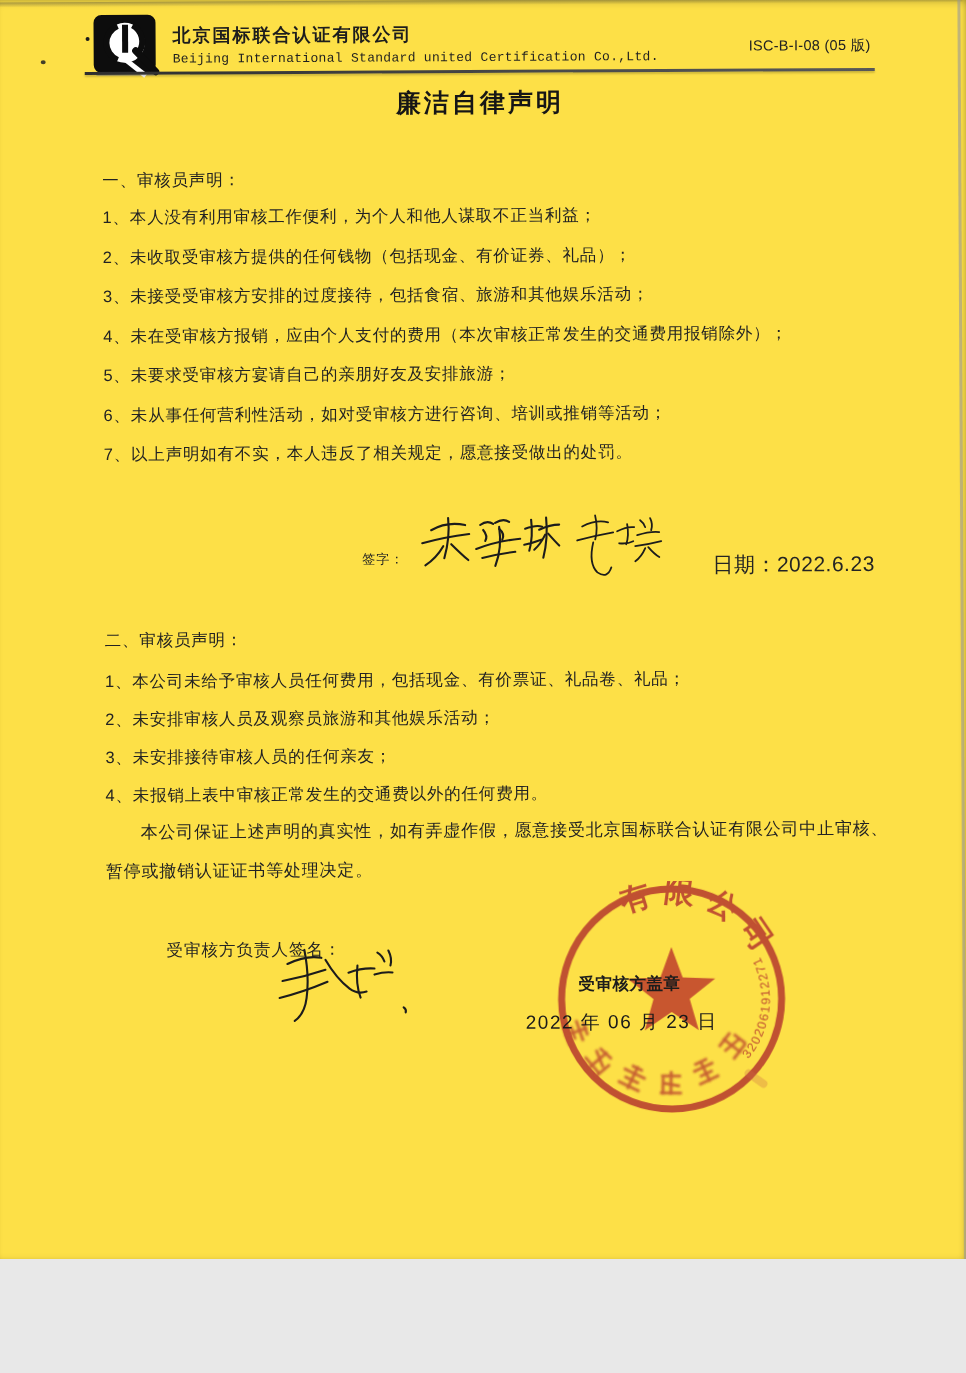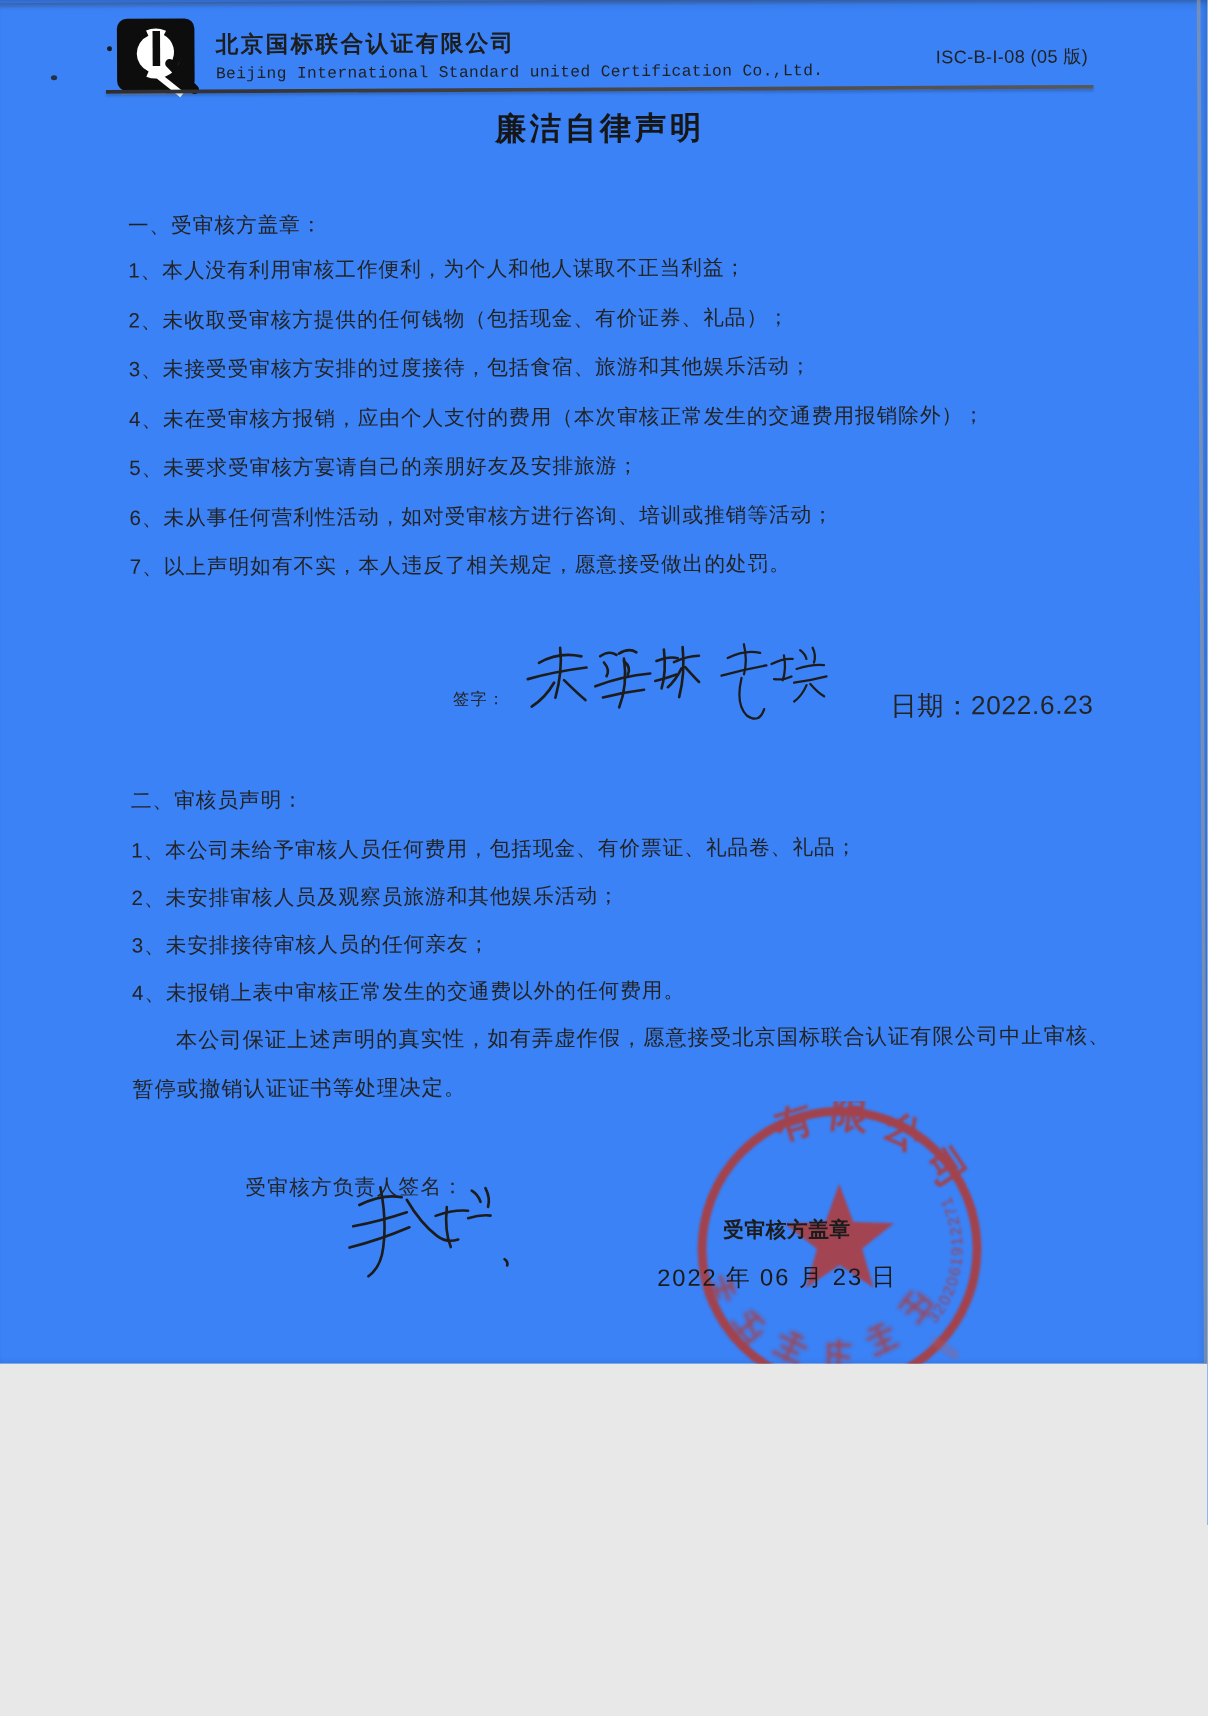--- a/index.html
+++ b/index.html
@@ -1,16 +1,16 @@
 <!DOCTYPE html>
 <html><head>
 <meta charset="utf-8">
 <style>
   html,body{margin:0;padding:0;background:#e8e8e8;}
-  .page{position:relative;width:966px;height:1091px;background:#3b82f6;overflow:hidden;
+  .page{position:relative;width:966px;height:1259px;background:#fde047;overflow:hidden;
         font-family:"Liberation Sans",sans-serif;color:#242424;
         box-shadow:inset 0 7px 8px -6px rgba(0,0,0,.28), inset -6px 0 7px -5px rgba(0,0,0,.22), inset 0 -5px 6px -5px rgba(0,0,0,.10);}
   .tilt{position:absolute;inset:0;transform:rotate(-0.3deg);transform-origin:480px 690px;}
   .abs{position:absolute;}
 
   
   .logo{left:95px;top:12px;}
   .company-cn{left:176px;top:22px;font-size:18px;font-weight:600;letter-spacing:2px;color:#1d1d1d;}
   .company-en{left:176px;top:50px;font-size:13px;font-family:"Liberation Mono",monospace;color:#1f1f1f;letter-spacing:0.3px;}
   .doc-code{left:728px;top:38px;font-size:14.5px;color:#222;letter-spacing:0.3px;margin-left:24px;}
@@ -27,21 +27,21 @@
   .s2-list{top:671px;}
   .item{font-size:16.5px;line-height:17px;letter-spacing:0.8px;color:#232323;white-space:nowrap;}
   .s1-list .item{margin-bottom:22.5px;}
   .s2-list .item{margin-bottom:21px;}
 
   .sign-label{left:363px;top:550px;font-size:13px;letter-spacing:1px;}
   .date-label{left:713px;top:552px;font-size:21px;letter-spacing:0.5px;}
 
   .pledge{left:105px;top:812px;width:788px;font-size:17px;line-height:38.5px;letter-spacing:0.8px;text-indent:35px;color:#232323;}
 
-  .rep-sign-label{left:165px;top:938px;font-size:16.5px;letter-spacing:1px;margin-left:30px;}
+  .rep-sign-label{left:165px;top:938px;font-size:16.5px;letter-spacing:1px;}
 
   .sig{overflow:visible;}
   .sig path{stroke:#1c1c1c;stroke-width:4.2;fill:none;stroke-linecap:round;stroke-linejoin:round;}
   .sig-light path{stroke-width:3.6;}
 
   
   .stamp-svg{left:545px;top:882px;}
   .stamp-overlay-label{left:577px;top:974px;font-size:16.5px;letter-spacing:0.5px;color:#1c1c1c;font-weight:700;}
   .stamp-date{left:524px;top:1010px;font-size:19px;letter-spacing:1.5px;color:#1a1a1a;white-space:pre;}
 
@@ -75,21 +75,21 @@
       <line x1="34" y1="46" x2="54" y2="62" stroke="#ffffff" stroke-width="5"></line>
       <line x1="44" y1="37" x2="64" y2="58" stroke="#0d0d0d" stroke-width="7" stroke-linecap="round"></line>
     </svg>
     <div class="abs company-cn">北京国标联合认证有限公司</div>
     <div class="abs company-en">Beijing International Standard united Certification Co.,Ltd.</div>
     <div class="abs doc-code">ISC-B-I-08 (05 版)</div>
     <div class="abs header-rule"></div>
 
     <div class="abs doc-title">廉洁自律声明</div>
 
-    <div class="abs sec-heading s1-heading">一、受审核方盖章：</div>
+    <div class="abs sec-heading s1-heading">一、审核员声明：</div>
     <div class="abs list s1-list">
 
     <div class="item">1、本人没有利用审核工作便利，为个人和他人谋取不正当利益；</div>
         <div class="item">2、未收取受审核方提供的任何钱物（包括现金、有价证券、礼品）；</div>
         <div class="item">3、未接受受审核方安排的过度接待，包括食宿、旅游和其他娱乐活动；</div>
         <div class="item">4、未在受审核方报销，应由个人支付的费用（本次审核正常发生的交通费用报销除外）；</div>
         <div class="item">5、未要求受审核方宴请自己的亲朋好友及安排旅游；</div>
         <div class="item">6、未从事任何营利性活动，如对受审核方进行咨询、培训或推销等活动；</div>
         <div class="item">7、以上声明如有不实，本人违反了相关规定，愿意接受做出的处罚。</div>
       </div>

